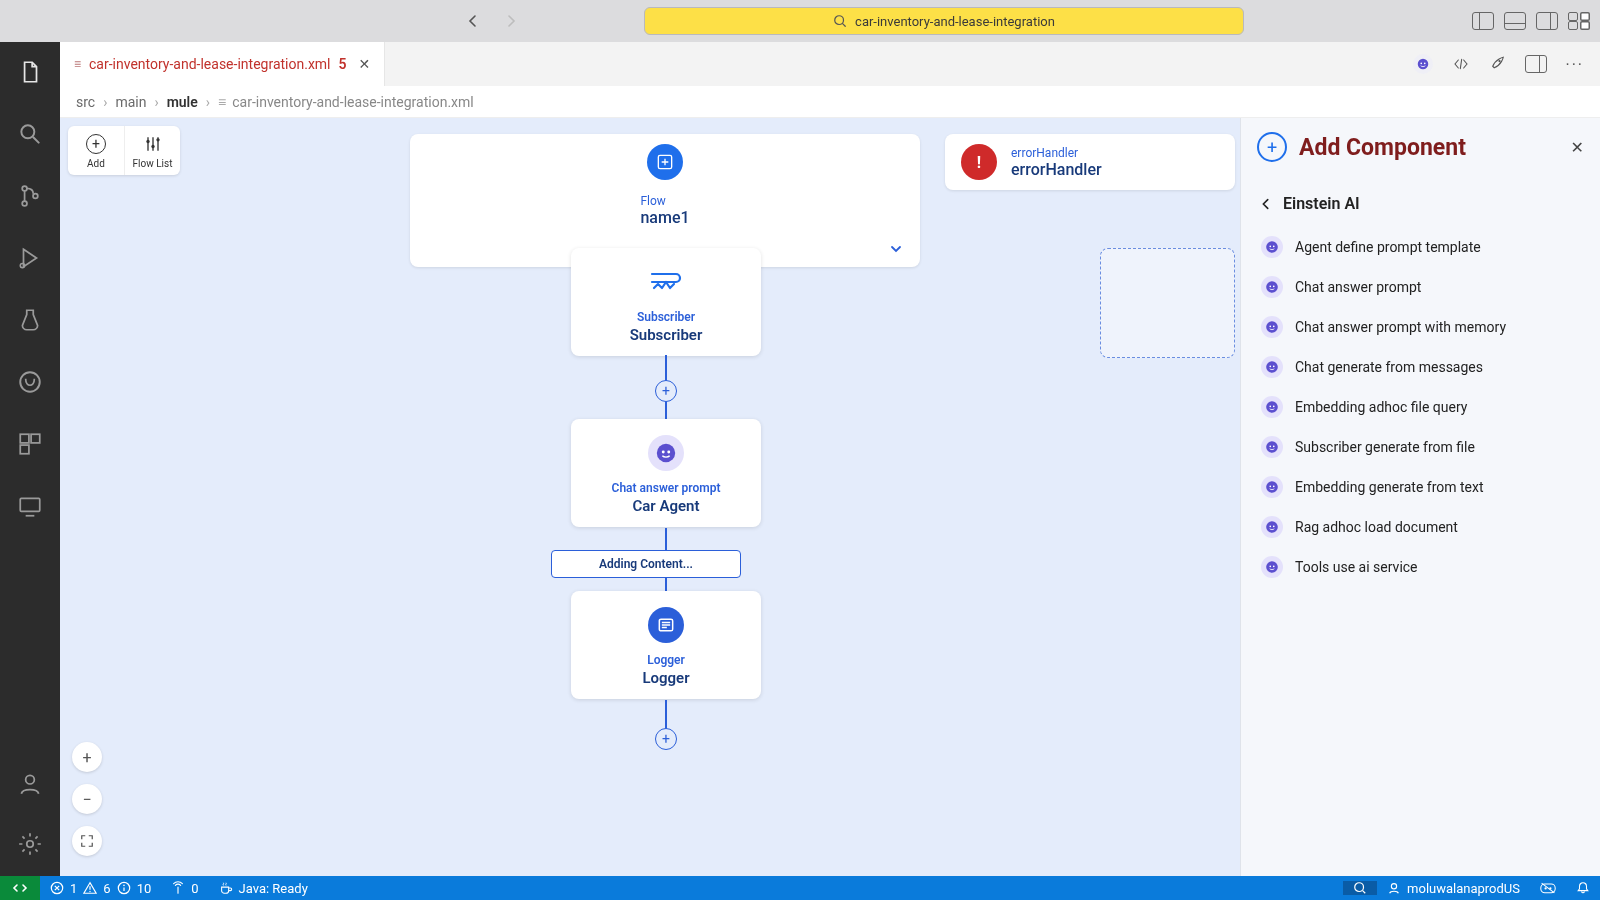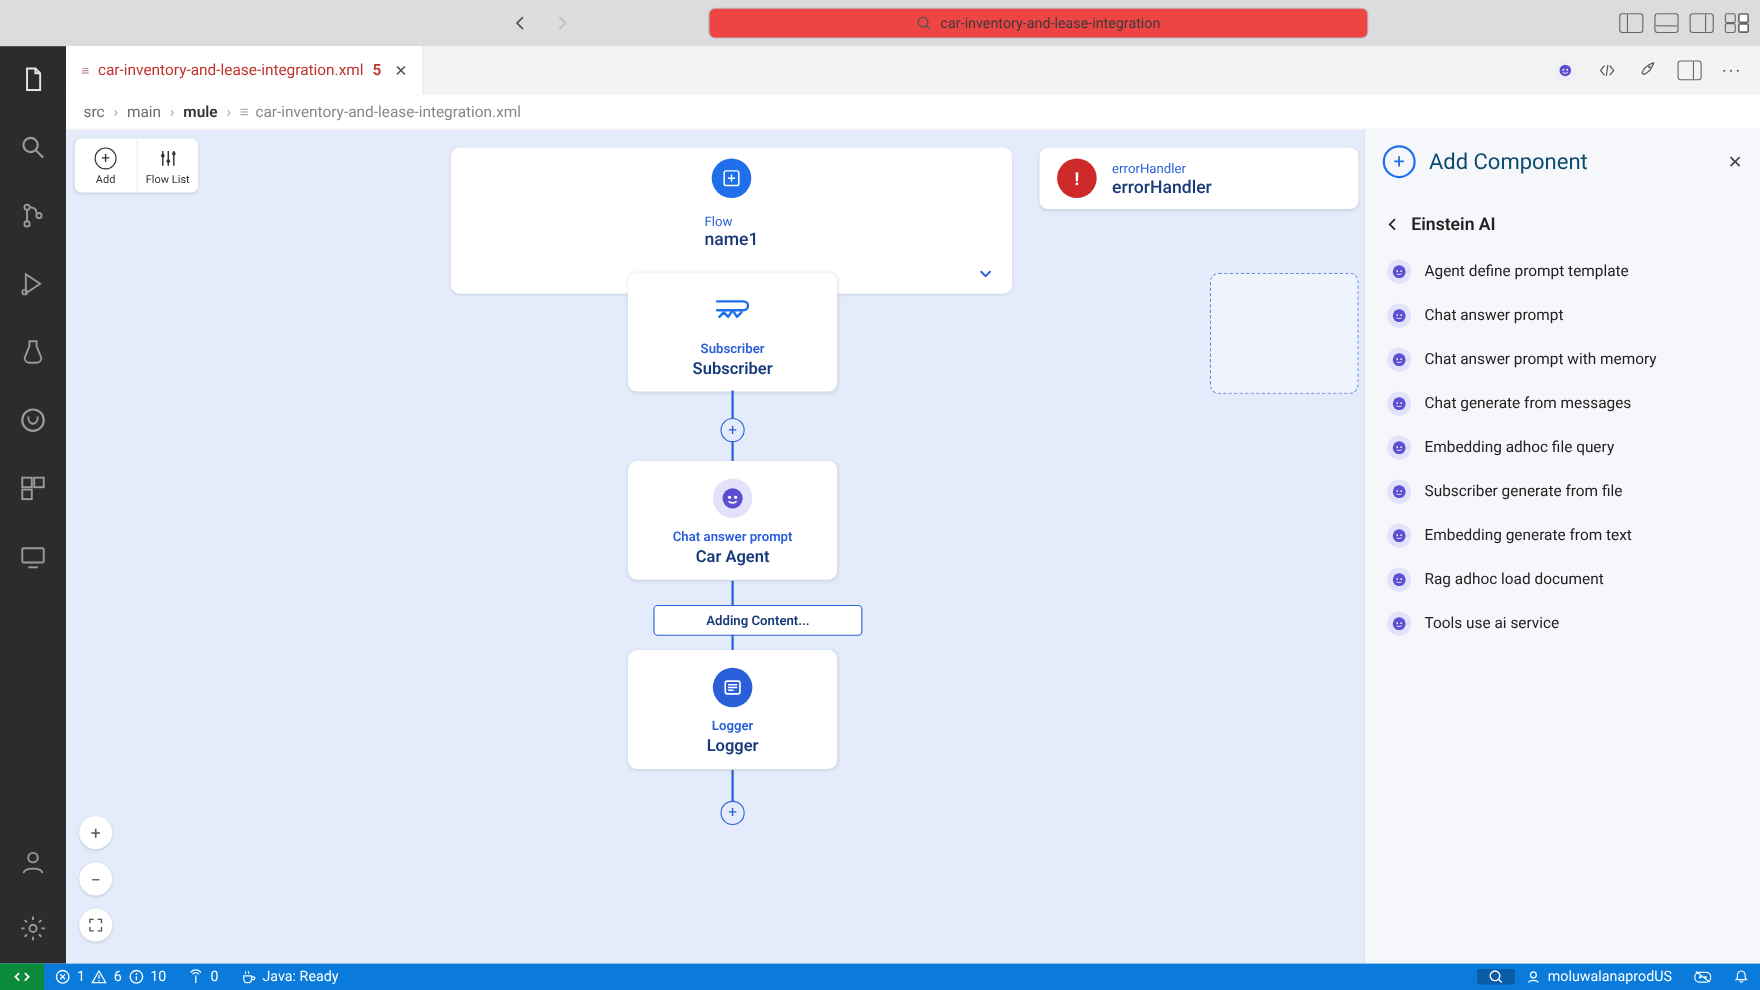--- a/index.html
+++ b/index.html
@@ -3,21 +3,21 @@
 <meta charset="utf-8">
 <style>
   * { box-sizing: border-box; margin: 0; padding: 0; font-family: -apple-system, BlinkMacSystemFont, "Segoe UI", Roboto, sans-serif; }
   html, body { width: 1600px; height: 900px; overflow: hidden; background: #fff; }
 
   
   .titlebar { height: 42px; background: #dcdcde; display: flex; align-items: center; padding: 0 10px; gap: 8px; }
   .titlebar .spacer-left { width: 440px; }
   .titlebar .nav-arrow { width: 30px; height: 30px; display:flex; align-items:center; justify-content:center; color:#555; border-radius:4px; }
   .titlebar .nav-arrow.disabled { color: #bdbdbd; }
-  .titlebar .searchbox { flex: 0 0 600px; margin: 0 auto; height: 28px; background:#ef4444; border:1px solid #b9b9bd; border-radius:6px; display:flex; align-items:center; justify-content:center; gap:8px; color:#3a3a3a; font-size:13px; }
+  .titlebar .searchbox { flex: 0 0 600px; margin: 0 auto; height: 28px; background:#fde047; border:1px solid #b9b9bd; border-radius:6px; display:flex; align-items:center; justify-content:center; gap:8px; color:#3a3a3a; font-size:13px; }
   .titlebar .right-icons { margin-left:auto; display:flex; gap:10px; color:#555; }
   .panel-icon { width:22px; height:18px; border:1.5px solid #666; border-radius:3px; position:relative; }
   .panel-icon.left::before { content:""; position:absolute; left:0; top:0; bottom:0; width:6px; border-right:1.5px solid #666; }
   .panel-icon.bottom::before { content:""; position:absolute; left:0; right:0; bottom:0; height:5px; border-top:1.5px solid #666; }
   .panel-icon.right::before { content:""; position:absolute; right:0; top:0; bottom:0; width:6px; border-left:1.5px solid #666; }
   .panel-grid { width:22px; height:18px; position:relative; }
   .panel-grid::before, .panel-grid::after { content:""; position:absolute; border:1.5px solid #666; border-radius:2px; width:8px; height:7px; }
   .panel-grid::before { left:0; top:0; box-shadow: 12px 0 0 -1.5px #fff, 12px 0 0 0 #666; }
   .panel-grid::after { left:0; bottom:0; box-shadow: 12px 0 0 -1.5px #fff, 12px 0 0 0 #666; }
 
@@ -80,21 +80,21 @@
   .dashed-target { position:absolute; border:1.5px dashed #6a8de0; border-radius:8px; background:rgba(255,255,255,.4); }
 
   
   .zoom-ctrls { position:absolute; left:12px; bottom:20px; display:flex; flex-direction:column; gap:12px; }
   .zoom-ctrls .zbtn { width:30px; height:30px; border-radius:50%; background:#fff; box-shadow:0 1px 3px rgba(0,0,0,.15); display:flex; align-items:center; justify-content:center; color:#555; font-size:16px; }
 
   
   .sidepanel { position:absolute; right:0; top:0; bottom:0; width:360px; background:#f5f7fb; border-left:1px solid #dfe3ea; display:flex; flex-direction:column; }
   .sp-header { display:flex; align-items:center; gap:12px; padding:14px 16px; }
   .sp-header .plus-circ { width:30px; height:30px; border:2px solid #1f6feb; border-radius:50%; color:#1f6feb; display:flex; align-items:center; justify-content:center; font-size:18px; }
-  .sp-header .title { font-size:20px; font-weight:400; color:#0c4a6e; }
+  .sp-header .title { font-size:23px; font-weight:700; color:#7f1d1d; }
   .sp-header .close { margin-left:auto; color:#444; font-size:16px; }
   .sp-searchrow { display:flex; gap:10px; padding:0 14px 14px; align-items:center; }
   .sp-search { flex:1; height:38px; border:1.5px solid #3a4a66; border-radius:4px; display:flex; align-items:center; gap:10px; padding:0 12px; color:#8a8f99; background:#fff; }
   .sp-filter { width:38px; height:38px; border-radius:4px; display:flex; align-items:center; justify-content:center; color:#fff; }
   .sp-filter.blue { background:#1f6feb; }
   .sp-filter.white { background:#fff; border:1px solid #d0d4dc; color:#333; }
   .sp-section { padding:10px 18px; }
   .sp-back { display:flex; align-items:center; gap:10px; font-weight:600; color:#222; padding:8px 0 14px; }
   .sp-item { display:flex; align-items:center; gap:12px; padding:9px 2px; font-size:14px; color:#222; border-radius:4px; }
   .sp-item .badge { width:22px; height:22px; border-radius:50%; background:#e4e1fb; display:flex; align-items:center; justify-content:center; color:#5b4fcf; font-size:12px; }
@@ -327,21 +327,21 @@
                 <path d="M8 15c2 2 6 2 8 0" stroke="#fff" stroke-width="1.6" fill="none"></path>
               </svg>
         </div>
           </div>
         <div class="ntype">Chat answer prompt</div>
         <div class="nname">Car Agent</div>
       </div>
 
       <div class="connector" style="left:606px; top:410px; height:22px;"></div>
 
-      <div class="adding-banner" style="left:534px; top:432px;">Adding Content...</div>
+      <div class="adding-banner" style="left:491px; top:432px;">Adding Content...</div>
 
       <div class="connector" style="left:606px; top:459px; height:14px;"></div>
 
       <div class="node logger" style="left:511px; top:473px;">
         <div class="nicon">
             <div class="nicon-inner">
           <svg width="20" height="20" viewBox="0 0 24 24">
                 <rect x="4" y="5" width="16" height="14" rx="2" fill="none" stroke="#fff" stroke-width="1.8"></rect>
                 <path d="M7 9h10M7 12h10M7 15h6" stroke="#fff" stroke-width="1.6"></path>
               </svg>

